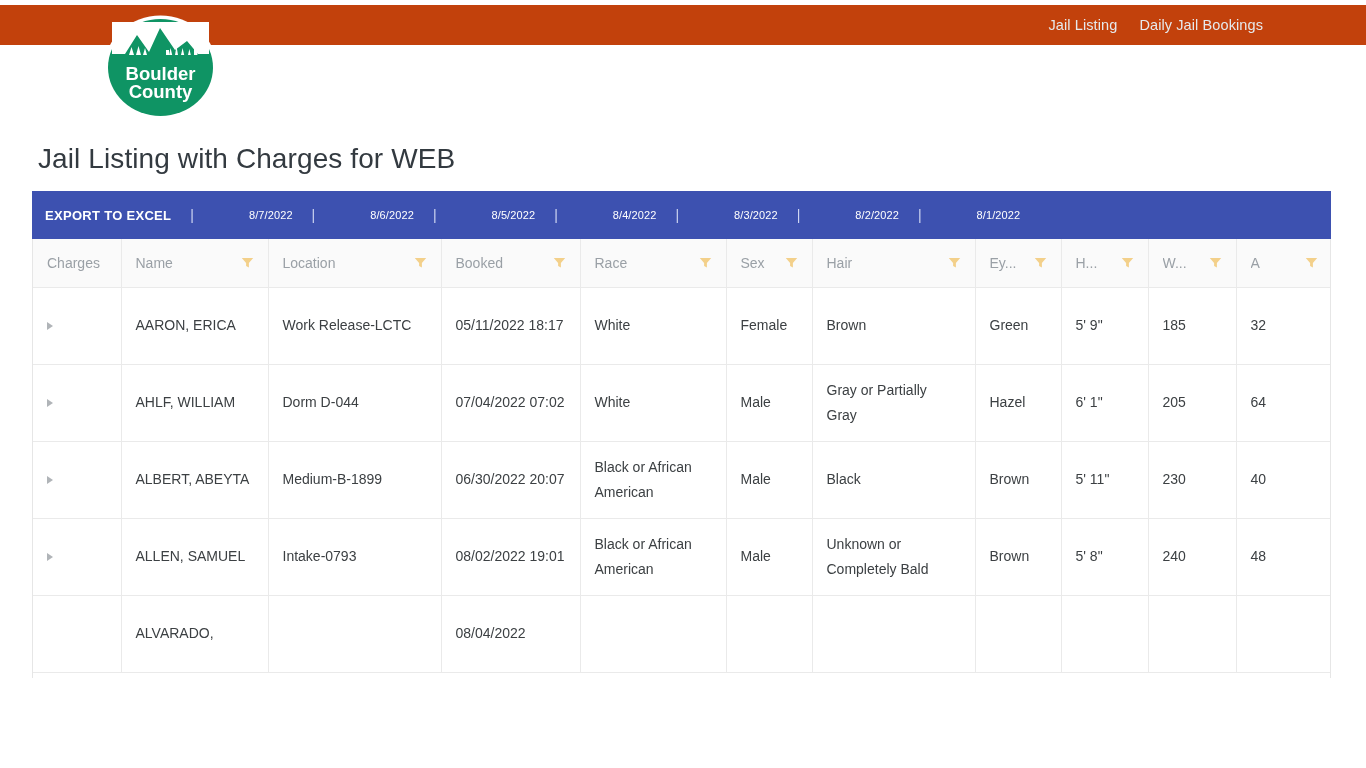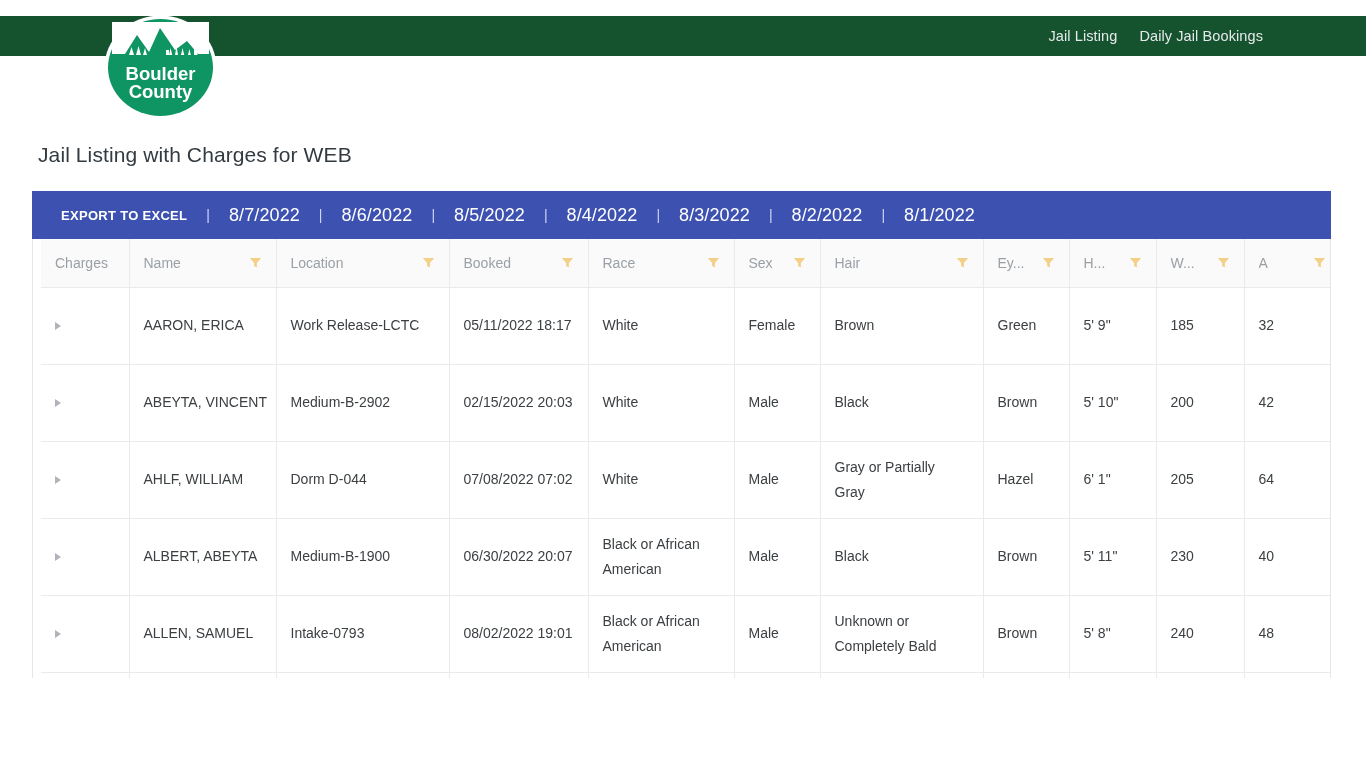--- a/index.html
+++ b/index.html
@@ -6,75 +6,75 @@
   html, body {
     margin: 0; padding: 0;
     width: 1366px; height: 768px;
     background: #ffffff;
     font-family: "Liberation Sans", sans-serif;
     overflow: hidden;
   }
 
   
   .topbar {
-    position: absolute; top: 16px; left: 0;
+    position: absolute; top: 5px; left: 0;
     width: 1366px; height: 40px;
-    background: #14532d;
+    background: #c2410c;
     display: flex; align-items: center; justify-content: flex-end;
   }
   .topbar-links { display: flex; align-items: center; gap: 22px; padding-right: 103px; }
   .topbar-link {
     color: #e6e9ec; font-size: 14.5px; letter-spacing: .1px;
     text-decoration: none; cursor: pointer; white-space: nowrap;
   }
 
   
   .logo-wrap {
     position: absolute; left: 103px; top: 14px;
     width: 115px; height: 107px; text-decoration: underline;
   }
   .logo-svg { display: block; width: 115px; height: 107px; }
 
   
   .page-title {
     position: absolute; left: 38px; top: 143px;
-    font-size: 21px; color: #333a40; font-weight: 400;
+    font-size: 28px; color: #333a40; font-weight: 400;
     letter-spacing: .1px;
   }
 
   
   .toolbar {
     position: absolute; left: 32px; top: 191px;
     width: 1299px; height: 48px;
     background: #3d51b0;
     display: flex; align-items: center;
-    padding-left: 29px;
+    padding-left: 13px;
     color: #ffffff;
   }
   .toolbar-export {
     font-size: 13px; font-weight: 700; letter-spacing: .3px;
     cursor: pointer; white-space: nowrap;
   }
   .toolbar-sep {
     color: #cfd6f2; font-size: 14px; margin: 0 19px;
     user-select: none;
   }
   .toolbar-date {
-    font-size: 18px; cursor: pointer; white-space: nowrap;
+    font-size: 11px; cursor: pointer; white-space: nowrap;
     letter-spacing: .1px;
+    margin-left: 36px;
   }
 
   
   .table-wrap {
     position: absolute; left: 32px; top: 239px;
     width: 1299px; height: 439px;
     overflow: hidden;
     border-left: 1px solid #e6e6e6;
     border-right: 1px solid #e6e6e6;
-    padding-left: 8px;
   }
   table.grid {
     width: 1299px; border-collapse: collapse; table-layout: fixed;
   }
   table.grid th, table.grid td {
     border-bottom: 1px solid #eaeaea;
     border-right: 1px solid #eaeaea;
     padding: 0 14px;
     text-align: left;
     vertical-align: middle;
@@ -289,48 +289,35 @@
           <td class="wrap-cell">White</td>
           <td class="nowrap-cell">Female</td>
           <td class="wrap-cell">Brown</td>
           <td class="nowrap-cell">Green</td>
           <td class="nowrap-cell">5' 9"</td>
           <td class="nowrap-cell">185</td>
           <td class="nowrap-cell">32</td>
         </tr>
         <tr>
           <td class="c-charges"><span class="expander"></span></td>
-          <td class="nowrap-cell">ABEYTA, VINCENT</td>
-          <td class="nowrap-cell">Medium-B-2902</td>
-          <td class="wrap-cell">02/15/2022 20:03</td>
-          <td class="wrap-cell">White</td>
-          <td class="nowrap-cell">Male</td>
-          <td class="wrap-cell">Black</td>
-          <td class="nowrap-cell">Brown</td>
-          <td class="nowrap-cell">5' 10"</td>
-          <td class="nowrap-cell">200</td>
-          <td class="nowrap-cell">42</td>
-        </tr>
-        <tr>
-          <td class="c-charges"><span class="expander"></span></td>
           <td class="nowrap-cell">AHLF, WILLIAM</td>
           <td class="nowrap-cell">Dorm D-044</td>
-          <td class="wrap-cell">07/08/2022 07:02</td>
+          <td class="wrap-cell">07/04/2022 07:02</td>
           <td class="wrap-cell">White</td>
           <td class="nowrap-cell">Male</td>
           <td class="wrap-cell">Gray or Partially Gray</td>
           <td class="nowrap-cell">Hazel</td>
           <td class="nowrap-cell">6' 1"</td>
           <td class="nowrap-cell">205</td>
           <td class="nowrap-cell">64</td>
         </tr>
         <tr>
           <td class="c-charges"><span class="expander"></span></td>
           <td class="nowrap-cell">ALBERT, ABEYTA</td>
-          <td class="nowrap-cell">Medium-B-1900</td>
+          <td class="nowrap-cell">Medium-B-1899</td>
           <td class="wrap-cell">06/30/2022 20:07</td>
           <td class="wrap-cell">Black or African American</td>
           <td class="nowrap-cell">Male</td>
           <td class="wrap-cell">Black</td>
           <td class="nowrap-cell">Brown</td>
           <td class="nowrap-cell">5' 11"</td>
           <td class="nowrap-cell">230</td>
           <td class="nowrap-cell">40</td>
         </tr>
         <tr>

